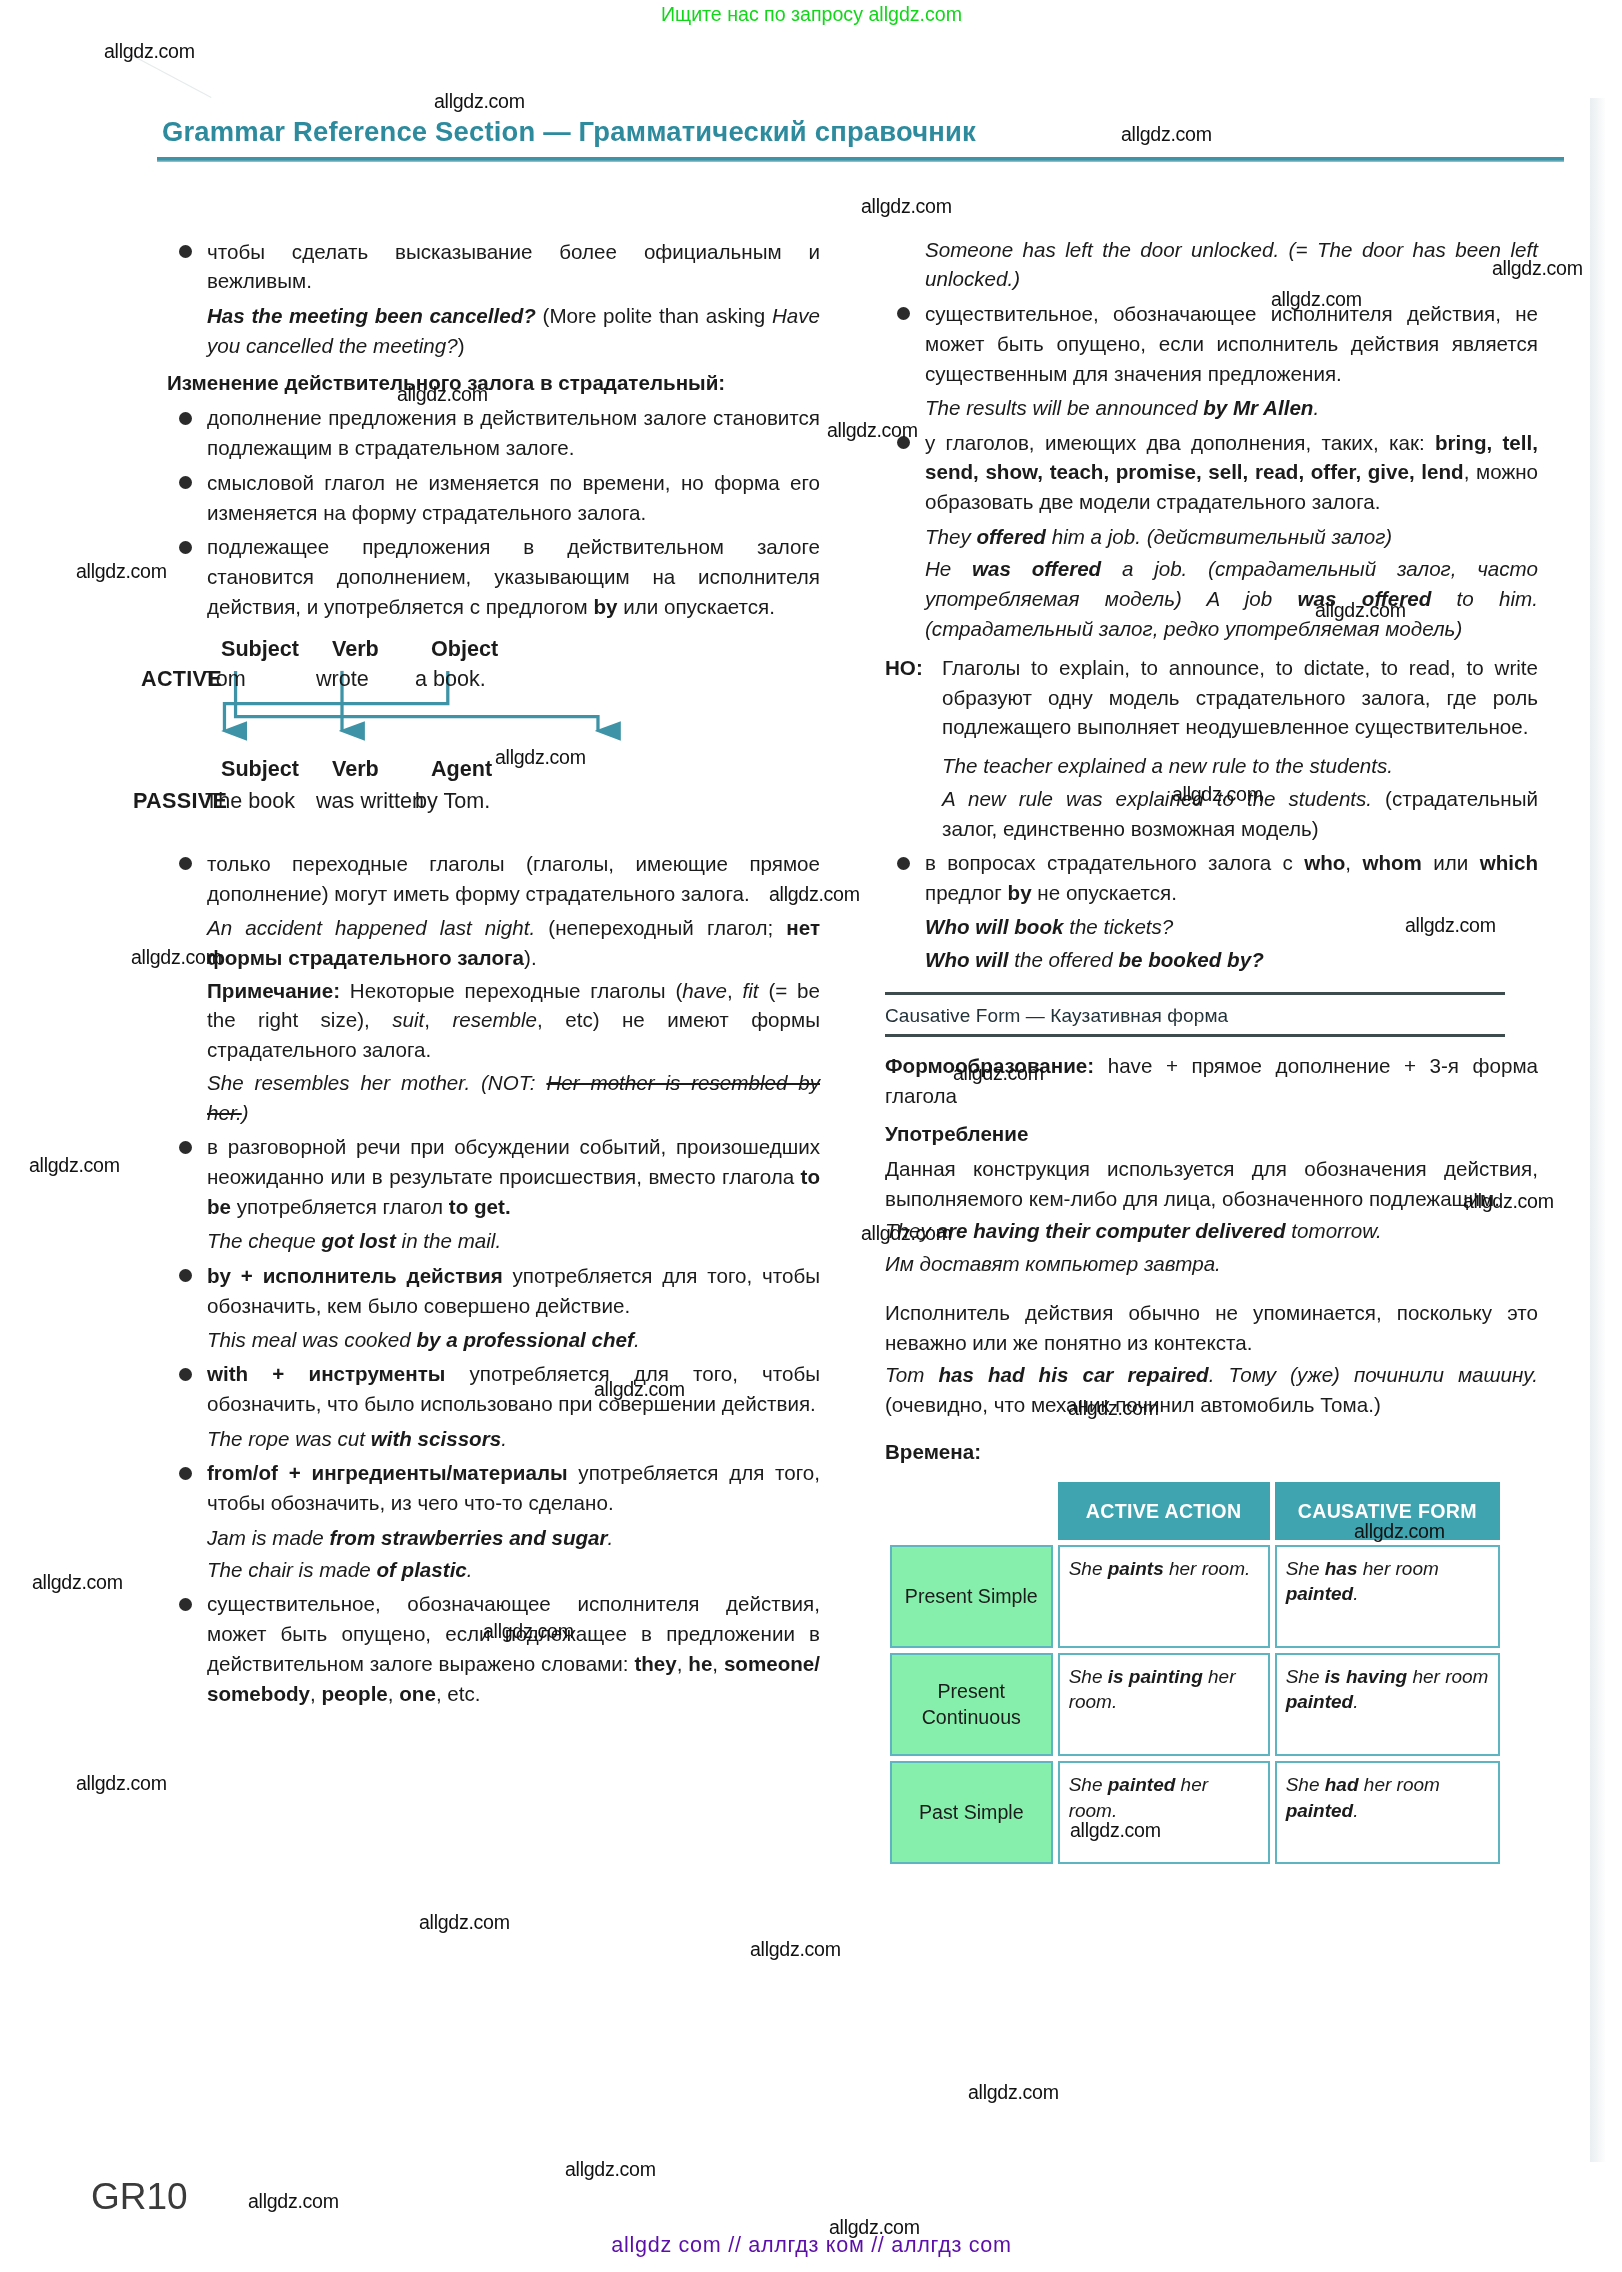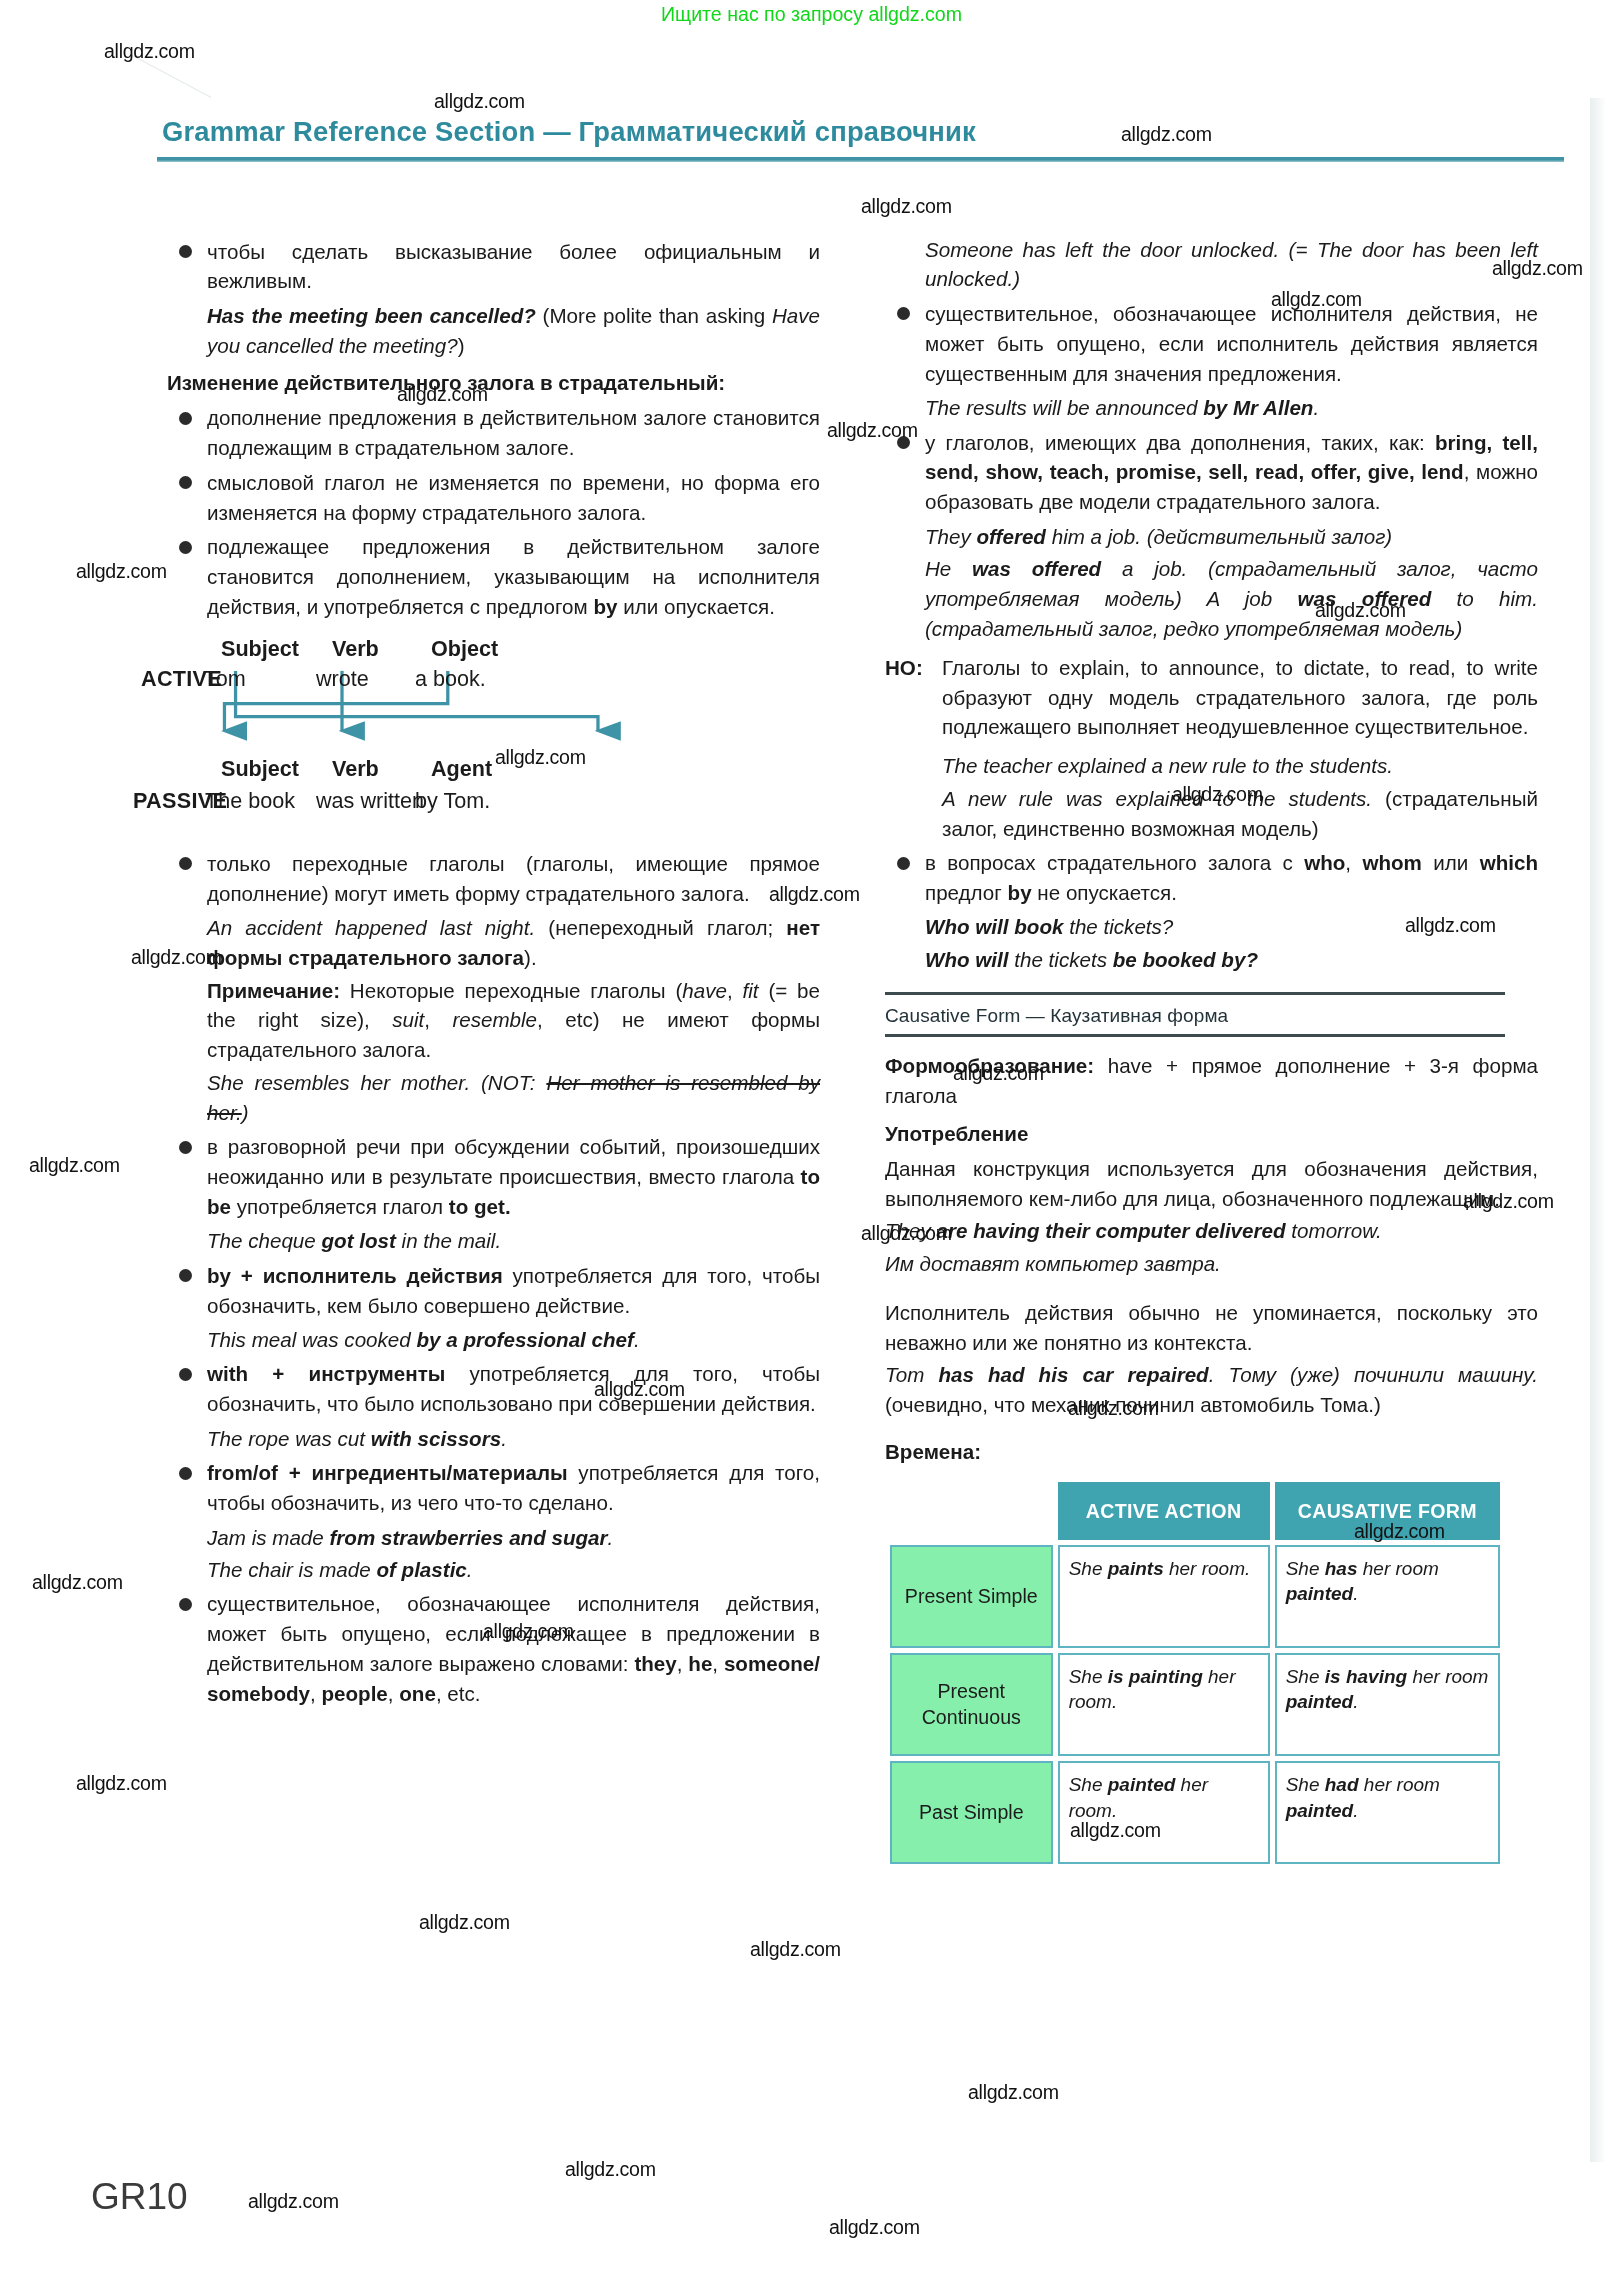--- a/index.html
+++ b/index.html
@@ -275,21 +275,21 @@
     <div class="hoblock">
       <span class="holabel">НО:</span><span>Глаголы to explain, to announce, to dictate, to read, to write образуют одну модель страдательного залога, где роль подлежащего выполняет неодушевленное существительное.</span>
     </div>
 
     <p class="nopad" style="padding-left:57px;"><span class="it">The teacher explained a new rule to the students.</span></p>
     <p class="nopad" style="padding-left:57px;"><span class="it">A new rule was explained to the students.</span><span> (страдательный залог, единственно возможная модель)</span></p>
 
     <div class="bullet"><span>в вопросах страдательного залога с </span><span class="b">who</span><span>, </span><span class="b">whom</span><span> или </span><span class="b">which</span><span> предлог </span><span class="b">by</span><span> не опускается.</span></div>
 
     <p class="plain"><span class="bi">Who will </span><span class="bi">book</span><span class="it"> the tickets?</span></p>
-    <p class="plain"><span class="bi">Who will </span><span class="it">the tickets </span><span class="bi">be booked by?</span></p>
+    <p class="plain"><span class="bi">Who will </span><span class="it">the offered </span><span class="bi">be booked by?</span></p>
 
     <div class="sec-rule-top"></div>
     <div class="sec-title">Causative Form — Каузативная форма</div>
     <div class="sec-rule-bot"></div>
 
     <p class="nopad"><span class="b">Формообразование:</span><span> have + прямое дополнение + 3-я форма глагола</span></p>
 
     <p class="hdg nopad">Употребление</p>
     <p class="nopad">Данная конструкция используется для обозначения действия, выполняемого кем-либо для лица, обозначенного подлежащим.</p>
 
@@ -326,20 +326,21 @@
           <td class="cell"><span>She </span><span class="b">painted</span><span> her room.</span></td>
           <td class="cell"><span>She </span><span class="b">had</span><span> her room </span><span class="b">painted</span><span>.</span></td>
         </tr>
       </tbody>
     </table>
 
   </div>
 
   <div class="pageno">GR10</div>
 
+  <div class="footbanner">allgdz com  //  аллгдз ком  //  аллгдз com</div>
 
   <div id="wm-layer">
       <div class="wm" style="left: 104px; top: 40px;">allgdz.com</div>
       <div class="wm" style="left: 434px; top: 90px;">allgdz.com</div>
       <div class="wm" style="left: 1121px; top: 123px;">allgdz.com</div>
       <div class="wm" style="left: 861px; top: 195px;">allgdz.com</div>
       <div class="wm" style="left: 1492px; top: 257px;">allgdz.com</div>
       <div class="wm" style="left: 1271px; top: 288px;">allgdz.com</div>
       <div class="wm" style="left: 397px; top: 383px;">allgdz.com</div>
       <div class="wm" style="left: 827px; top: 419px;">allgdz.com</div>

